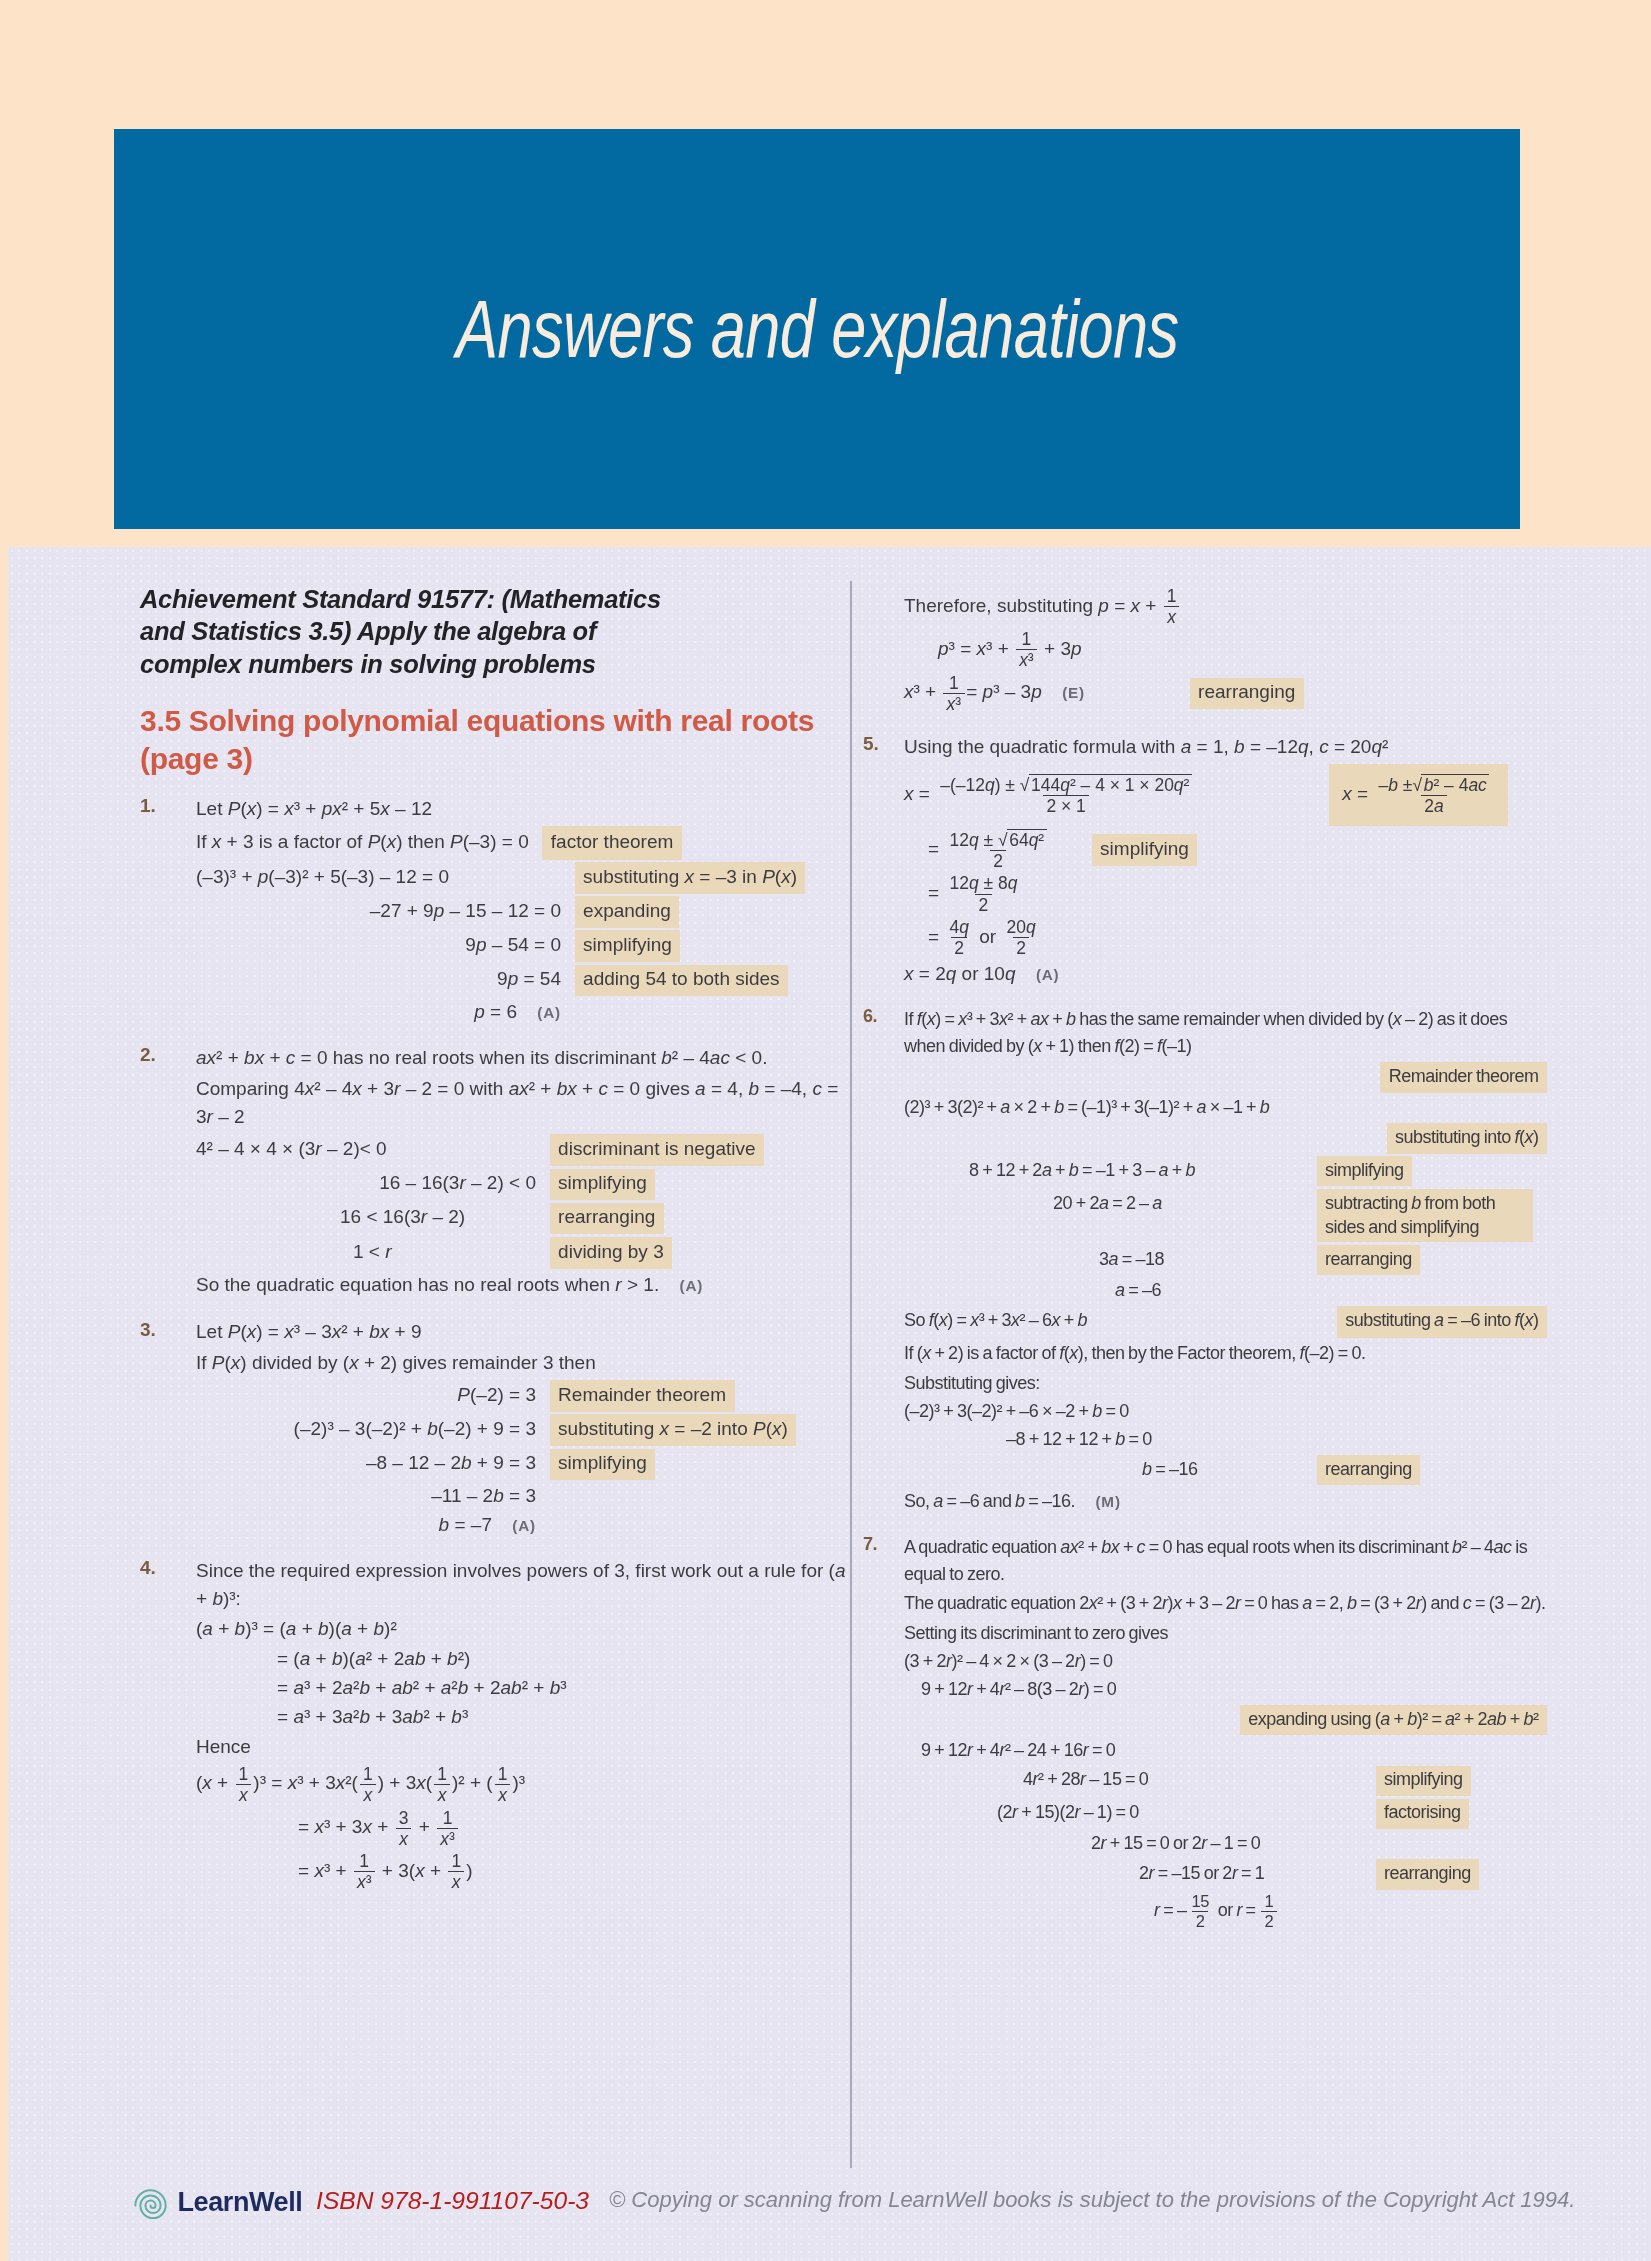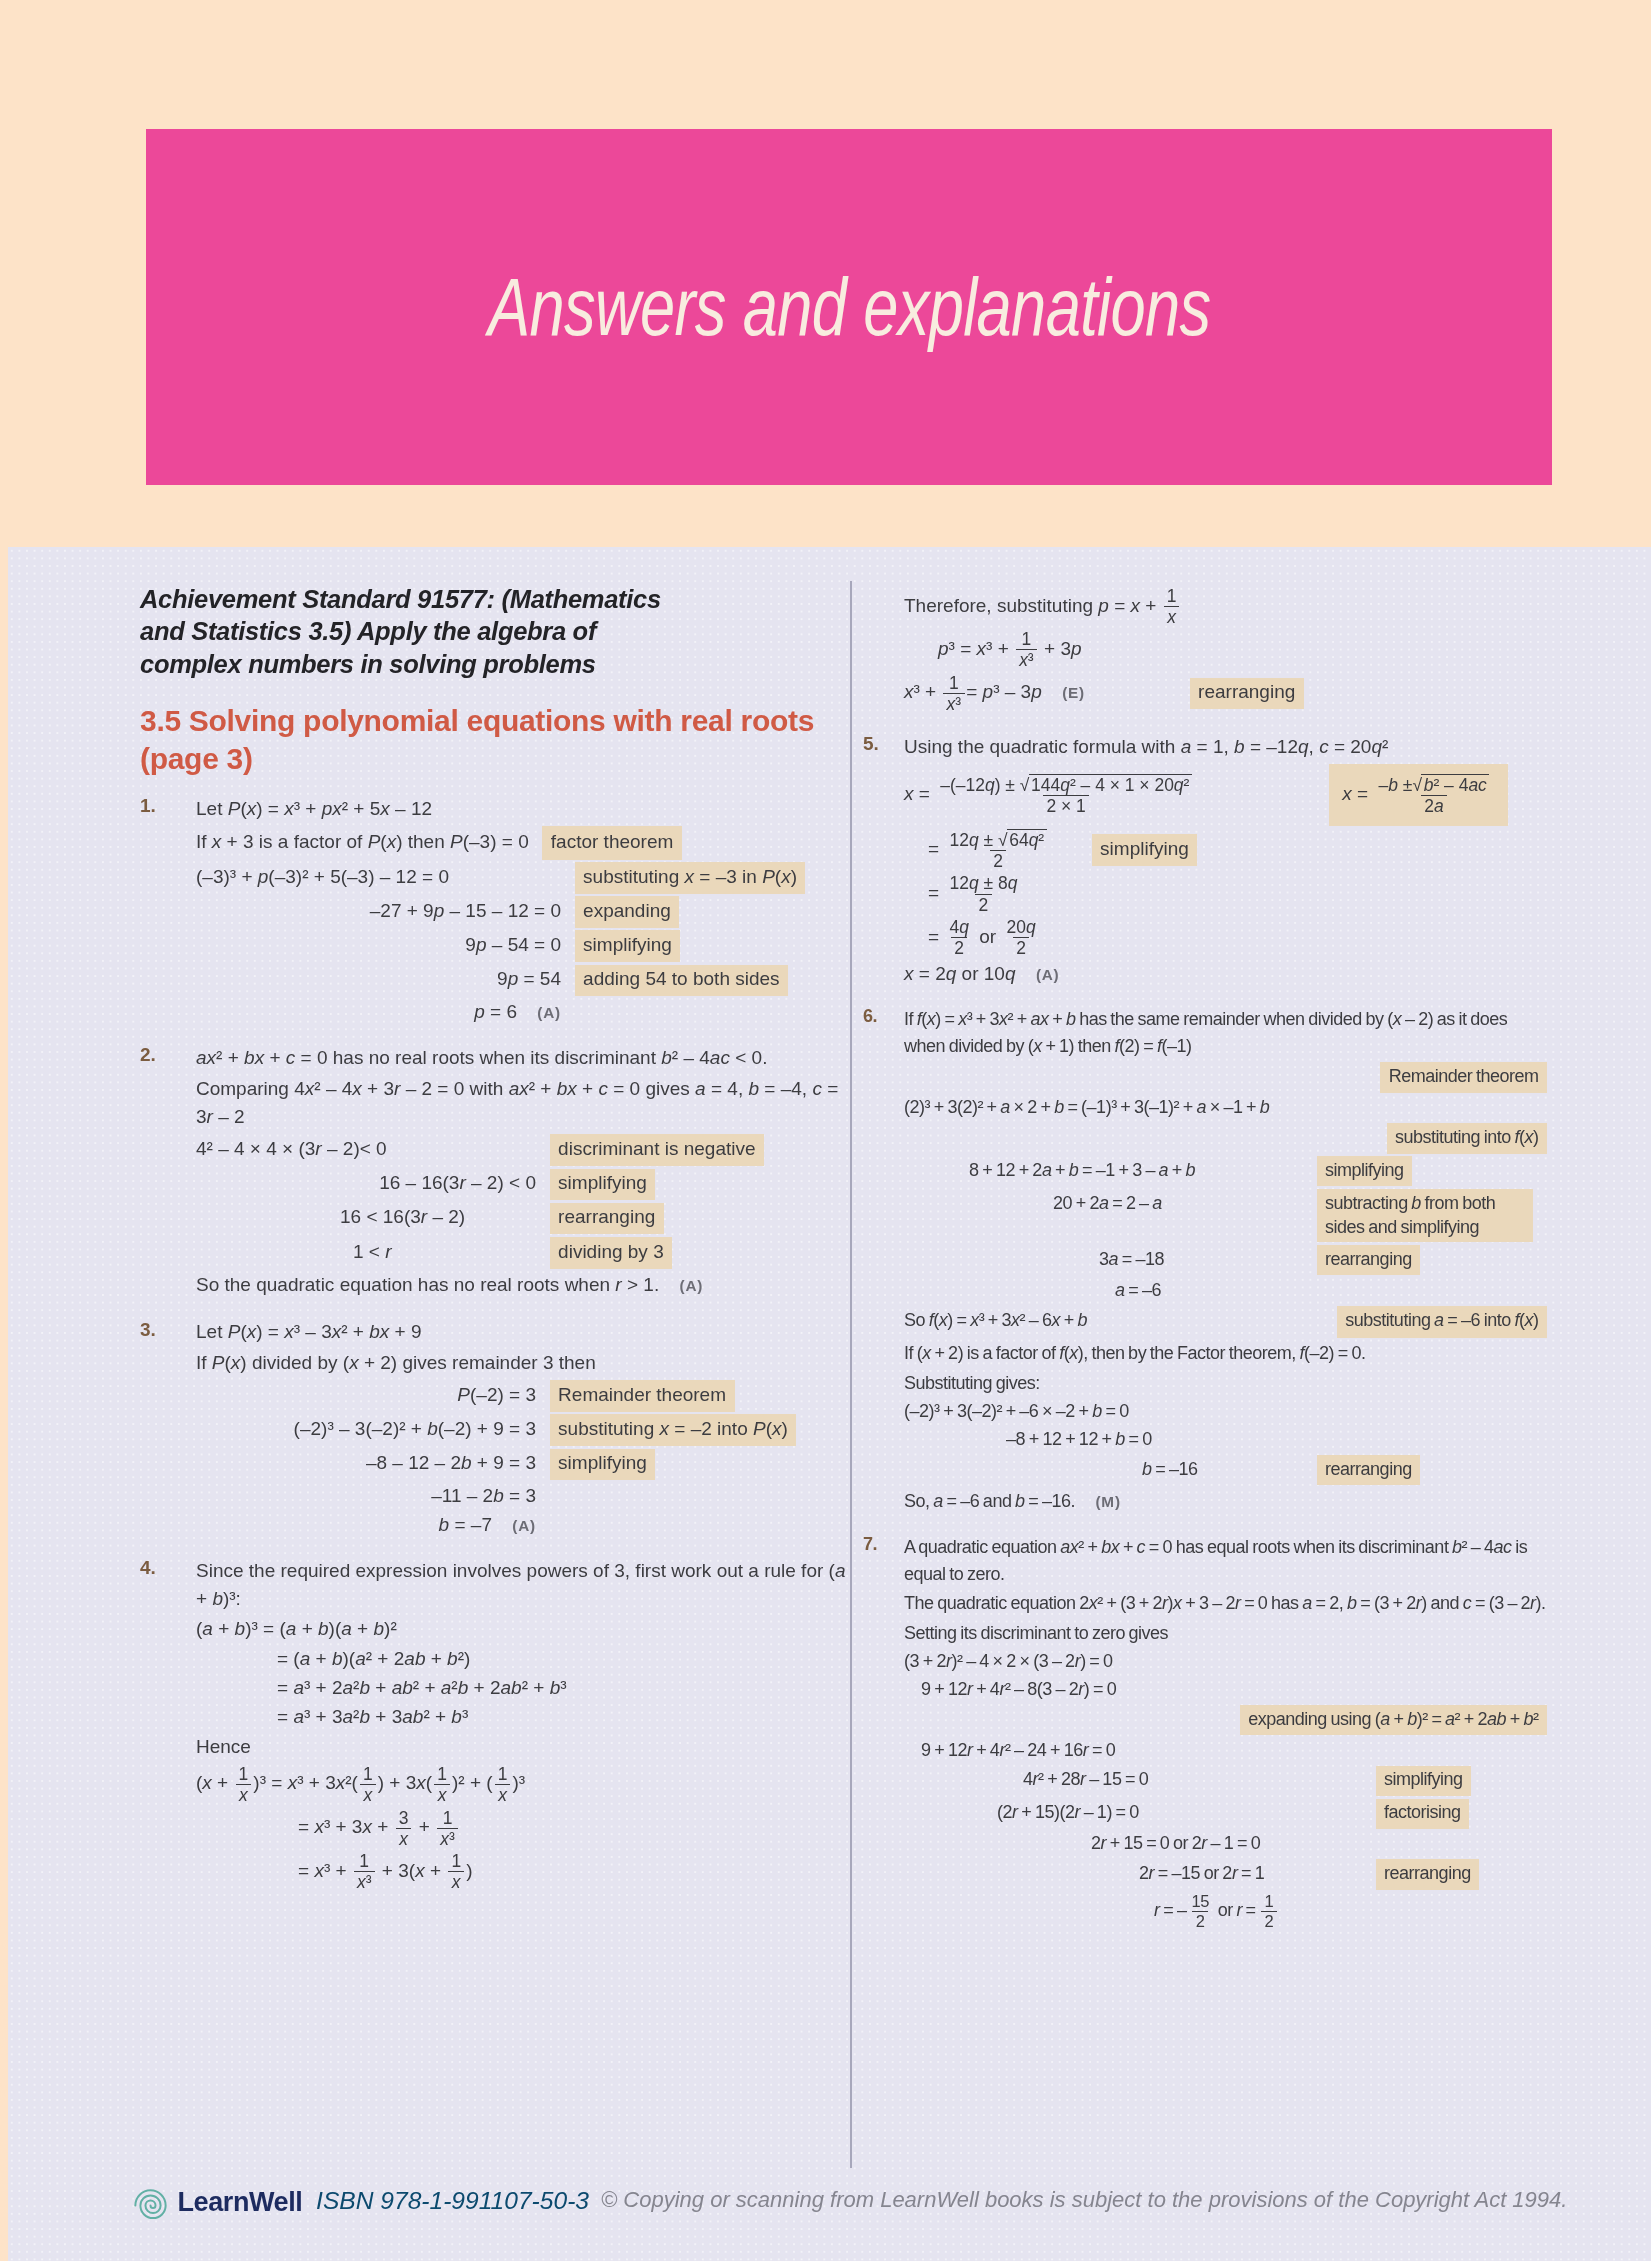--- a/index.html
+++ b/index.html
@@ -1,22 +1,22 @@
 <!DOCTYPE html>
 <html style="font-size:13.6px"><head>
 <meta charset="utf-8">
 <style>
   html,body{margin:0;padding:0;background:#fff;}
   *{box-sizing:border-box;}
   .page{position:relative;width:1652px;height:2261px;overflow:hidden;
         background:#fde3c8;font-family:"Liberation Sans",sans-serif;color:#3c3c40;}
 
   
-  .banner{position:absolute;left:146px;top:129px;width:1406px;height:356px;
-          background:#ec4899;display:flex;align-items:center;justify-content:center;}
+  .banner{position:absolute;left:114px;top:129px;width:1406px;height:400px;
+          background:#0369a1;display:flex;align-items:center;justify-content:center;}
   .banner-title{display:inline-block;transform:scaleX(.78);font-style:italic;
           font-size:81px;font-weight:400;color:#f8ecdf;white-space:nowrap;letter-spacing:-0.8px;}
 
   
   .content{position:absolute;left:8px;top:547px;width:1652px;height:1714px;background:#e5e4f0;
            background-image:radial-gradient(rgba(255,255,255,.5) 0.8px,rgba(255,255,255,0) 1.1px);
            background-size:7.6px 7.6px;}
   .divider{position:absolute;left:842px;top:34px;width:1.7px;height:1587px;background:#a7a7bb;}
   .col-left{position:absolute;left:132px;top:36px;width:706px;}
   .col-right{position:absolute;left:855px;top:36px;width:684px;}
@@ -55,21 +55,21 @@
   .fn{padding:0 3.4px;}
   .fd{border-top:1.7px solid #3c3c40;padding:0 3.4px;}
   .sqrt{display:inline-flex;align-items:baseline;}
   .rdx{margin-right:-0.8px;}
   .rad{border-top:1.7px solid #3c3c40;padding:0 2.5px;}
 
   
   .footer{position:absolute;left:132px;top:2187px;width:1409px;display:flex;}
   .logo{flex:0 0 auto;margin-right:8.5px;}
   .brand{font-size:27px;font-weight:700;color:#1d2b5f;margin-right:13.6px;letter-spacing:-0.4px;}
-  .isbn{font-size:24.6px;font-style:italic;color:#0c4a6e;margin-right:12px;white-space:nowrap;}
+  .isbn{font-size:24.6px;font-style:italic;color:#b91c1c;margin-right:20px;white-space:nowrap;}
   .copyright{font-size:22px;font-style:italic;color:#85858f;white-space:nowrap;}
 </style>
 </head>
 <body>
 
 <div class="page">
 
   <div class="banner">
     <span class="banner-title">Answers and explanations</span>
   </div>

